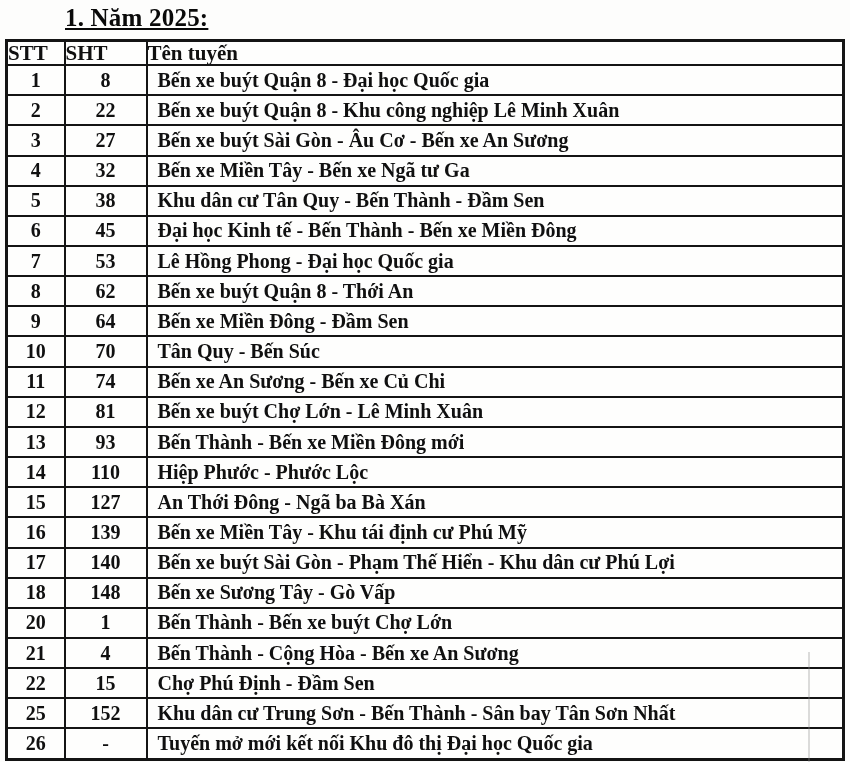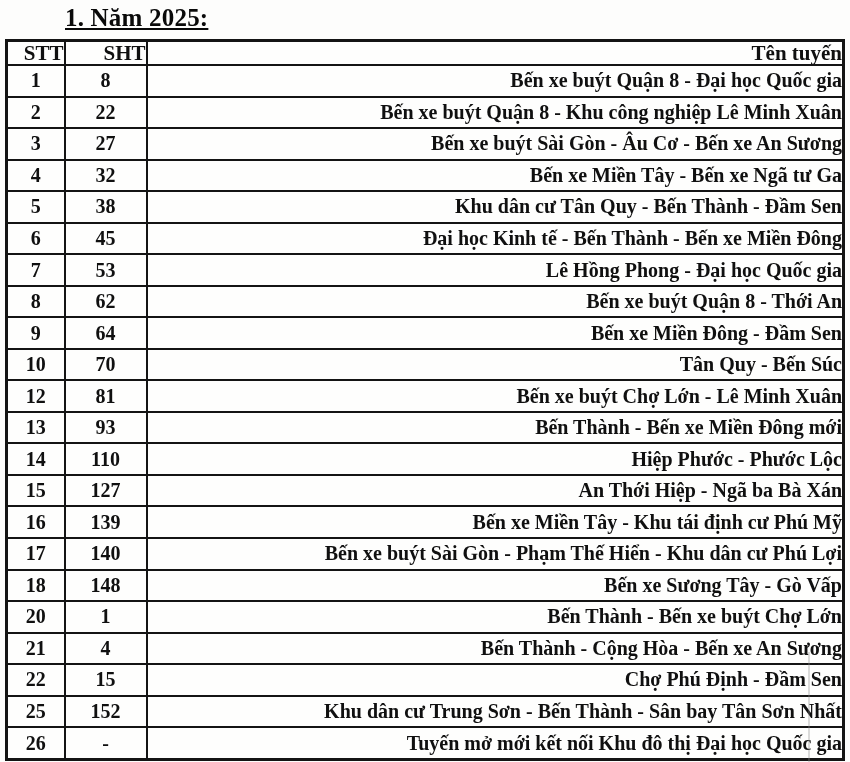--- a/index.html
+++ b/index.html
@@ -46,30 +46,30 @@
     padding: 0;
     font-weight: bold;
     font-size: 20px;
     line-height: 1.05;
     white-space: nowrap;
     overflow: hidden;
     color: #101010;
   }
   th {
     font-size: 21px;
-    text-align: right;
+    text-align: left;
     vertical-align: middle;
     margin-top: 24px;
   }
   td.cell-stt, td.cell-sht {
     text-align: center;
     vertical-align: middle;
   }
   td.cell-route {
-    text-align: right;
+    text-align: left;
     vertical-align: middle;
     padding-left: 10px;
   }
   col.col-stt  { width: 58px; }
   col.col-sht  { width: 82px; }
   col.col-name { width: auto; }
   
   .scan-artifact {
     position: absolute;
     left: 808px;
@@ -143,38 +143,43 @@
         <td class="cell-stt">9</td>
         <td class="cell-sht">64</td>
         <td class="cell-route">Bến xe Miền Đông - Đầm Sen</td>
       </tr>
       <tr>
         <td class="cell-stt">10</td>
         <td class="cell-sht">70</td>
         <td class="cell-route">Tân Quy - Bến Súc</td>
       </tr>
       <tr>
+        <td class="cell-stt">11</td>
+        <td class="cell-sht">74</td>
+        <td class="cell-route">Bến xe An Sương - Bến xe Củ Chi</td>
+      </tr>
+      <tr>
         <td class="cell-stt">12</td>
         <td class="cell-sht">81</td>
         <td class="cell-route">Bến xe buýt Chợ Lớn - Lê Minh Xuân</td>
       </tr>
       <tr>
         <td class="cell-stt">13</td>
         <td class="cell-sht">93</td>
         <td class="cell-route">Bến Thành - Bến xe Miền Đông mới</td>
       </tr>
       <tr>
         <td class="cell-stt">14</td>
         <td class="cell-sht">110</td>
         <td class="cell-route">Hiệp Phước - Phước Lộc</td>
       </tr>
       <tr>
         <td class="cell-stt">15</td>
         <td class="cell-sht">127</td>
-        <td class="cell-route">An Thới Hiệp - Ngã ba Bà Xán</td>
+        <td class="cell-route">An Thới Đông - Ngã ba Bà Xán</td>
       </tr>
       <tr>
         <td class="cell-stt">16</td>
         <td class="cell-sht">139</td>
         <td class="cell-route">Bến xe Miền Tây - Khu tái định cư Phú Mỹ</td>
       </tr>
       <tr>
         <td class="cell-stt">17</td>
         <td class="cell-sht">140</td>
         <td class="cell-route">Bến xe buýt Sài Gòn - Phạm Thế Hiển - Khu dân cư Phú Lợi</td>

